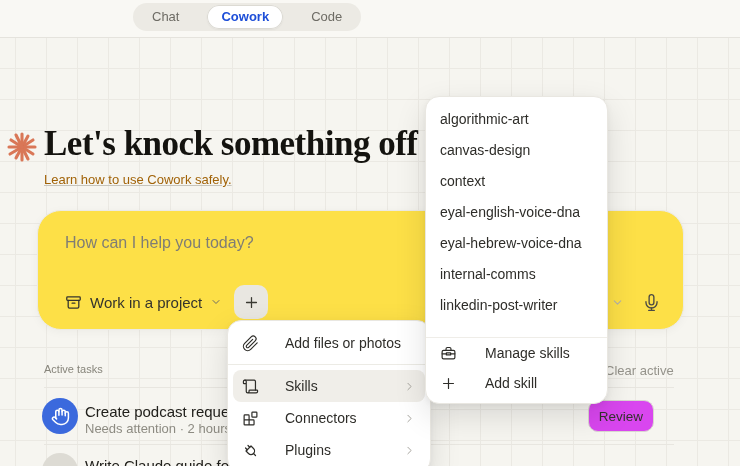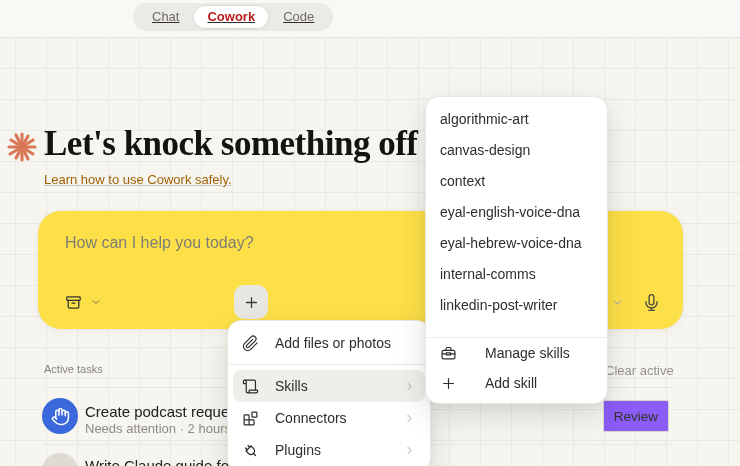--- a/index.html
+++ b/index.html
@@ -11,28 +11,28 @@
     color:#2e2d29;
   }
   
   .topbar {
     position:absolute; top:0; left:0; width:740px; height:38px;
     background:#f9f8f4; border-bottom:1px solid #e5e3dd; z-index:6;
   }
   .tab-group {
     position:absolute; left:133px; top:3px; height:28px;
     background:#eceae4; border-radius:15px;
-    display:flex; align-items:center; padding:0 5px; gap:0;text-decoration:underline;
+    display:flex; align-items:center; padding:0 5px; gap:14px;
   }
   .tab {
     height:24px; line-height:24px; padding:0 14px; border-radius:12px;
     font-size:13px; color:#6d6b64; cursor:default; white-space:nowrap;
   }
   .tab.active {
-    background:#ffffff; color:#b91c1c; font-weight:bold;
+    background:#ffffff; color:#1d4ed8; font-weight:bold;
     box-shadow:inset 0 0 0 1px #dcdad3, 0 1px 2px rgba(0,0,0,.05);
   }
   
   .canvas {
     position:absolute; top:38px; left:0; width:740px; height:428px;
     background-color:#f6f5f0;
     background-image:
       linear-gradient(to right, #ebe9e3 1px, transparent 1px),
       linear-gradient(to bottom, #ebe9e3 1px, transparent 1px);
     background-size:31px 31px;
@@ -97,37 +97,37 @@
   .task-icon.gray { background:#dddbd4; }
   .task-title {
     position:absolute; left:85px; font-size:15px; color:#21201c;
     font-weight:500; white-space:nowrap; z-index:1;
   }
   .task-meta {
     position:absolute; left:85px; font-size:13px; color:#8d8b82;
     white-space:nowrap; z-index:1;
   }
   .review-btn {
-    position:absolute; left:603px; top:400px; width:66px; height:32px;
-    background:#8b5cf6; border:1px solid #d9d7d0; border-radius:2px;
+    position:absolute; left:588px; top:400px; width:66px; height:32px;
+    background:#d946ef; border:1px solid #d9d7d0; border-radius:10px;
     font-size:13.5px; color:#33322d; font-family:inherit;
     display:flex; align-items:center; justify-content:center;
     cursor:pointer; z-index:1;
   }
   
   .menu {
     background:#ffffff; border:1px solid #e9e7e1; border-radius:14px;
     box-shadow:0 12px 32px rgba(0,0,0,.12), 0 2px 6px rgba(0,0,0,.05);
   }
   .menu-main {
     position:absolute; left:227px; top:320px; width:204px;
     padding:6px 0; z-index:10;
   }
   .menu-row {
-    height:32px; display:flex; align-items:center; gap:16px;
+    height:32px; display:flex; align-items:center; gap:26px;
     padding:0 14px; font-size:14px; color:#2e2d29; cursor:pointer;
     white-space:nowrap;
   }
   .menu-row .chev { margin-left:auto; display:flex; }
   .menu-row.highlight {
     margin:0 5px; padding:0 9px; border-radius:8px; background:#f0eee9;
   }
   .menu-sep { height:1px; background:#ecebe5; margin:5px 0; }
   
   .menu-skills {
@@ -186,20 +186,21 @@
   <div class="composer-placeholder">How can I help you today?</div>
 
   <div class="project-btn">
     <span>
       <svg width="17" height="17" viewBox="0 0 24 24" fill="none" stroke="#34332d" stroke-width="1.8" stroke-linecap="round" stroke-linejoin="round">
         <rect x="2.5" y="4" width="19" height="5" rx="1.2"></rect>
         <path d="M4.5 9v9a2 2 0 0 0 2 2h11a2 2 0 0 0 2-2V9"></path>
         <path d="M10 13h4"></path>
       </svg>
     </span>
+    <span>Work in a project</span>
     <span>
       <svg width="12" height="12" viewBox="0 0 24 24" fill="none" stroke="#6e6c65" stroke-width="2" stroke-linecap="round" stroke-linejoin="round">
         <polyline points="6 9 12 15 18 9"></polyline>
       </svg>
     </span>
   </div>
 
   <button class="plus-btn">
     <span>
       <svg width="17" height="17" viewBox="0 0 24 24" fill="none" stroke="#3a3933" stroke-width="1.8" stroke-linecap="round">

